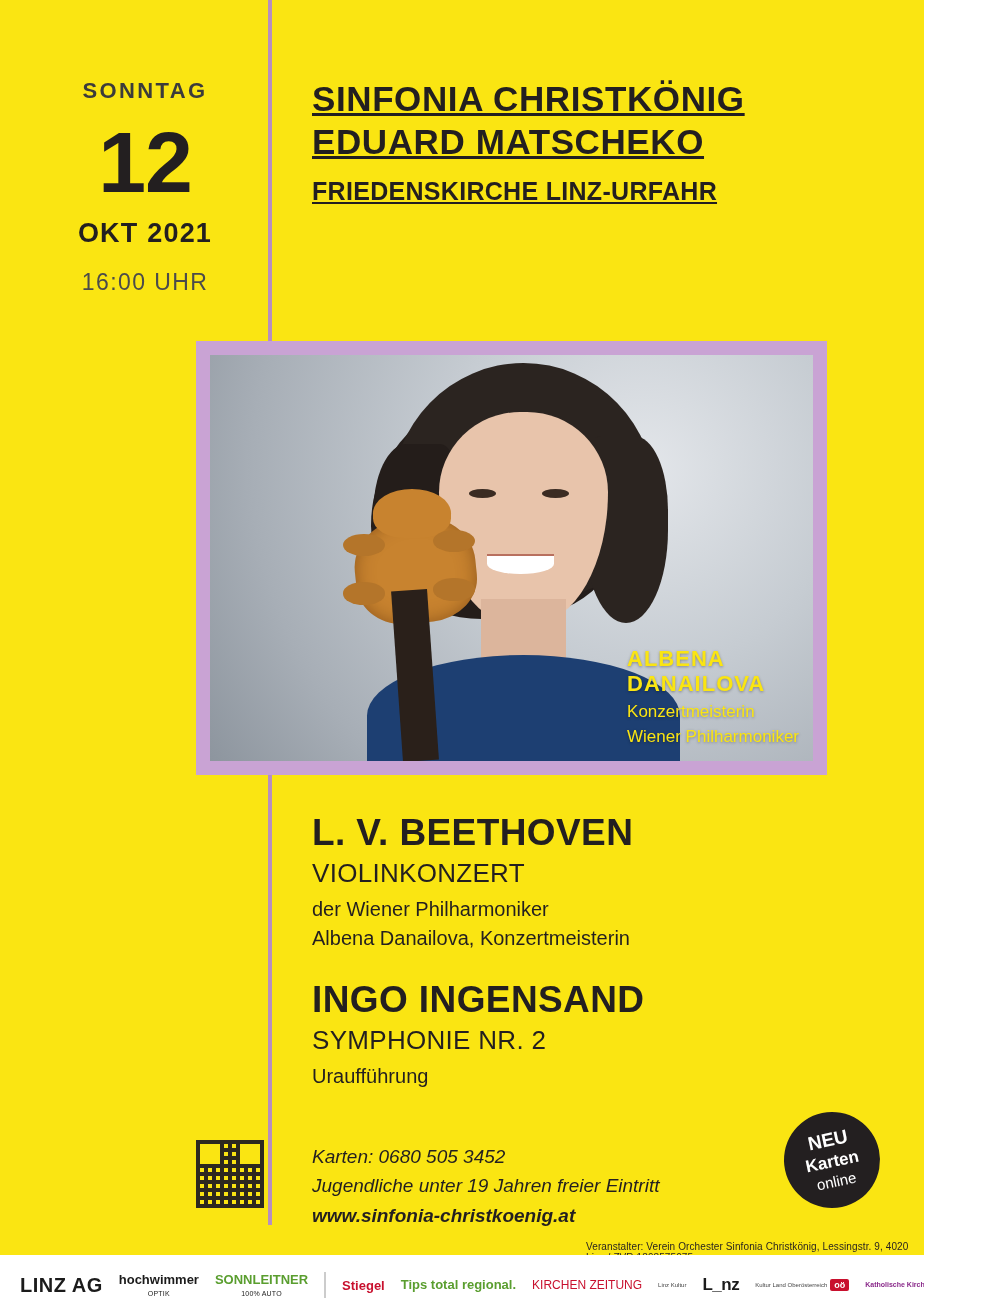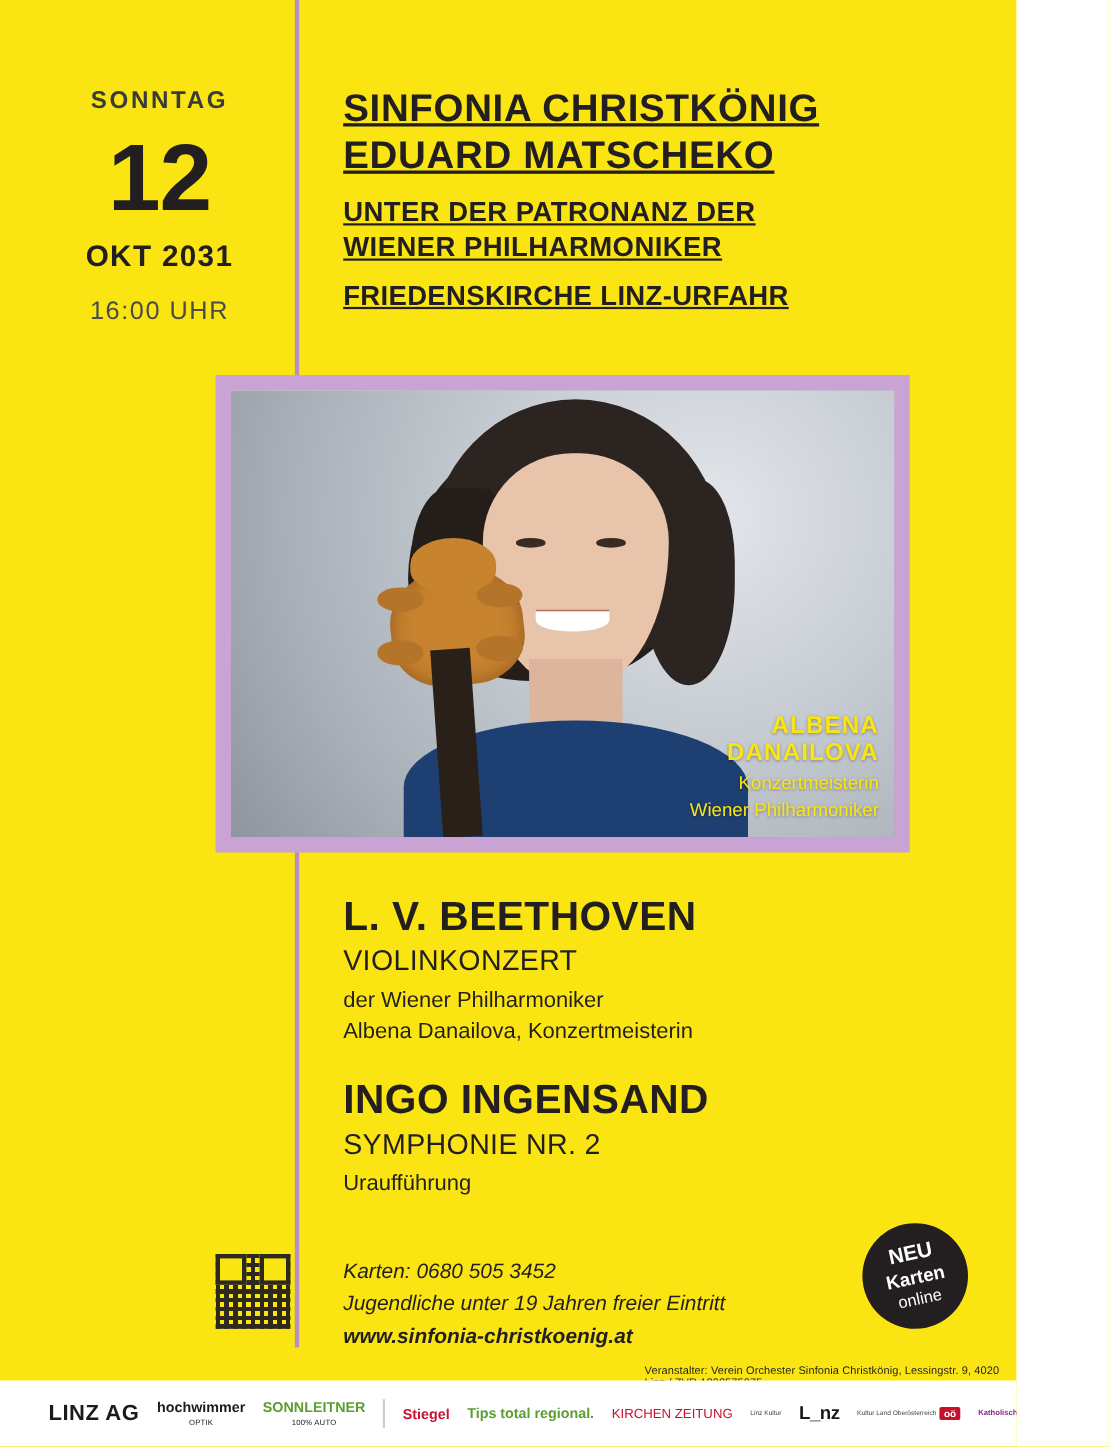--- a/index.html
+++ b/index.html
@@ -214,21 +214,21 @@
     left: 27%; top: 33%;
     width: 13%; height: 12%;
     background: #c8832f;
     border-radius: 50% 50% 40% 40%;
   }
 
   .photo-caption {
     position: absolute;
     right: 14px;
     bottom: 14px;
-    text-align: right;
+    text-align: left;
     color: #FAE512;
     text-shadow: 0 1px 3px rgba(0,0,0,0.35);
   }
   .pc-name {
     font-size: 22px;
     font-weight: 800;
     letter-spacing: 1px;
     line-height: 1.15;
     text-transform: uppercase;
   }
@@ -339,21 +339,21 @@
   
   .sponsors {
     position: absolute;
     left: 0;
     bottom: 0;
     width: 1008px;
     height: 60px;
     background: #ffffff;
     display: flex;
     align-items: center;
-    padding: 0 44px;
+    padding: 0 20px;
     gap: 16px;
   }
   .sp {
     font-size: 13px;
     font-weight: 700;
     color: #1b1b1b;
     white-space: nowrap;
     display: flex;
     align-items: center;
     gap: 3px;
@@ -388,31 +388,27 @@
 </head>
 <body>
 
 <div class="poster">
 
   <div class="divider"></div>
 
   <div class="date-block">
     <div class="date-weekday">SONNTAG</div>
     <div class="date-day">12</div>
-    <div class="date-month">OKT 2031</div>
+    <div class="date-month">OKT 2021</div>
     <div class="date-time">16:00 UHR</div>
   </div>
 
   <div class="header">
     <div class="h-line1">SINFONIA CHRISTKÖNIG</div>
     <div class="h-line2">EDUARD MATSCHEKO</div>
-    <div class="h-sub">
-      <div>UNTER DER PATRONANZ DER</div>
-      <div>WIENER PHILHARMONIKER</div>
-    </div>
     <div class="h-venue">FRIEDENSKIRCHE LINZ-URFAHR</div>
   </div>
 
   <div class="photo-frame">
     <div class="photo">
       <div class="ph-bg"></div>
       <div class="ph-hair"></div>
       <div class="ph-hair2"></div>
       <div class="ph-hair3"></div>
       <div class="ph-face"></div>

